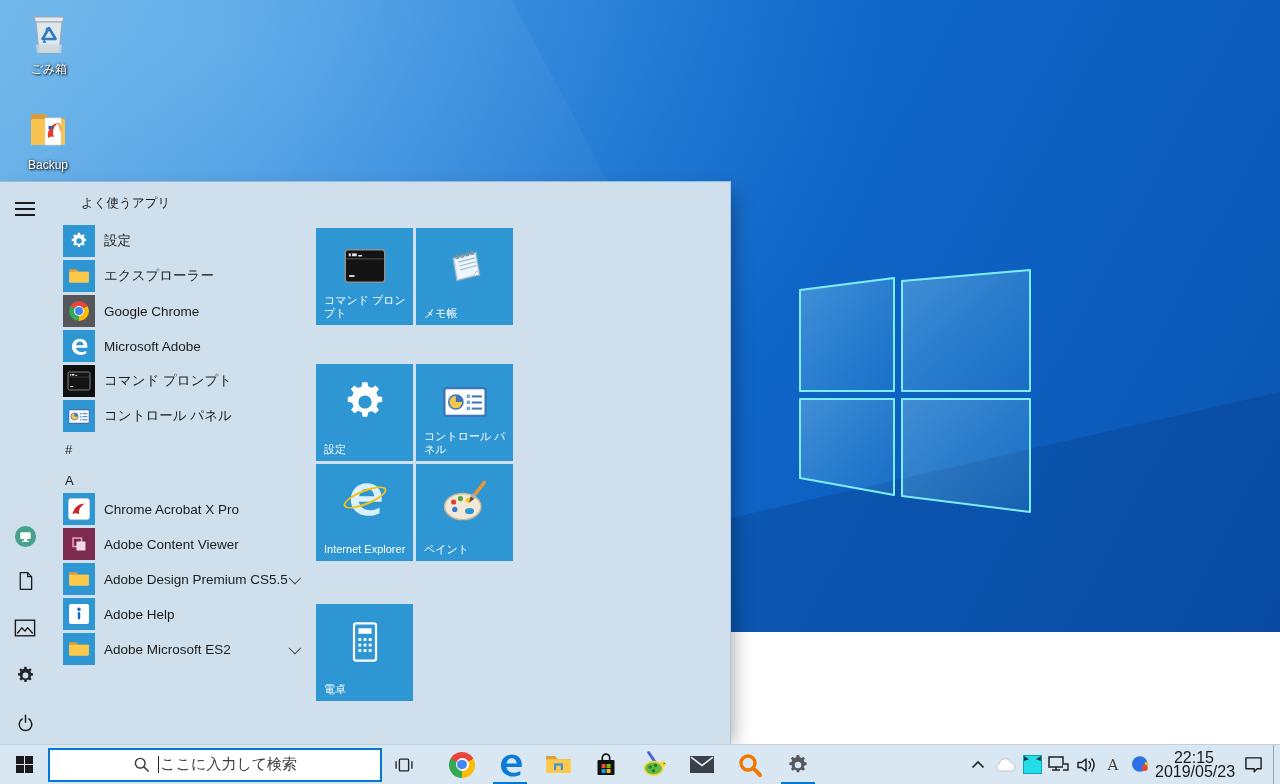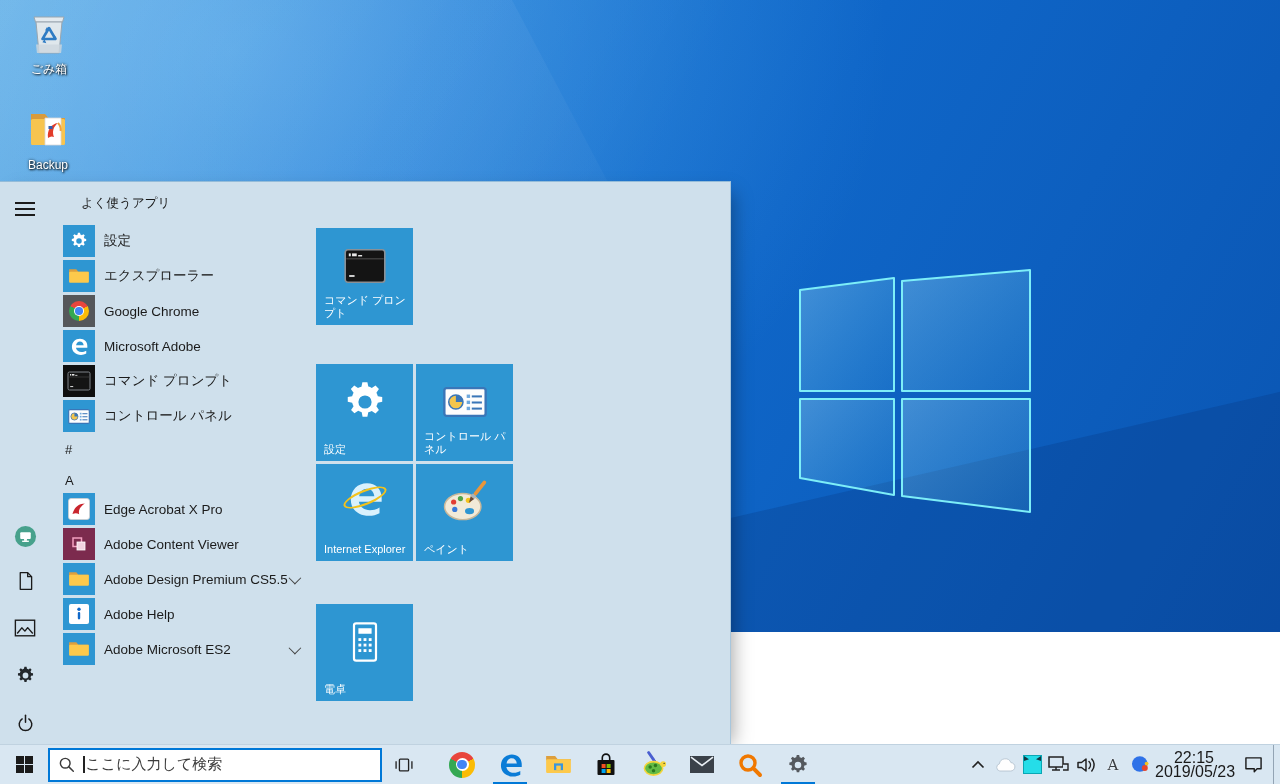--- a/index.html
+++ b/index.html
@@ -77,21 +77,21 @@
 
   
   .taskbar { position:absolute; left:0; top:744px; width:1280px; height:40px;
     background:#d9e7f2; border-top:1px solid #c0d2e0; display:flex; align-items:center; }
   .tb-btn { width:48px; height:40px; display:flex; align-items:center;
     justify-content:center; position:relative; cursor:pointer; flex:0 0 auto; }
   .tb-btn.narrow { width:44px; }
   .run-line { position:absolute; bottom:0; left:7px; right:7px; height:3px; background:#0078d7; }
   .search-box { width:334px; height:34px; margin:0; background:#fff;
     border:2px solid #0078d7; display:flex; align-items:center; padding:0 8px;
-    cursor:text; flex:0 0 auto; }
+    cursor:text; flex:0 0 auto;justify-content:center; }
   .search-box .caret { width:1.5px; height:17px; background:#222; margin:0 1px 0 8px; }
   .search-box .ph { font-size:15px; color:#3c3c3c; white-space:nowrap; }
   .tray { margin-left:auto; display:flex; align-items:center; height:40px; }
   .tray-btn { height:40px; display:flex; align-items:center; justify-content:center;
     cursor:pointer; flex:0 0 auto; }
   .ime { font-family:"DejaVu Serif","Liberation Serif",serif; font-size:15px;
     color:#3a3f44; text-shadow:0 0 2px #fff; }
   .clock { width:78px; text-align:center; font-size:16px; line-height:14px;
     color:#1a1a1a; cursor:pointer; }
   .show-desktop { width:7px; height:40px; border-left:1px solid rgba(90,110,130,.55);
@@ -284,21 +284,21 @@
       <div class="sec-h s2">A</div>
 
 
       <div class="app-row">
         <span class="plate">
           <svg width="22" height="22" viewBox="0 0 22 22">
             <rect x="0.5" y="0.5" width="21" height="21" rx="2.5" fill="#fff" stroke="#cfcfcf" stroke-width="0.8"></rect>
             <path d="M4.5 16C6.5 8.8 10.5 6 16.8 5.5 12 9 10 12.2 11.2 16.3 9.2 15 6.8 15 4.5 16z" fill="#c9252d"></path>
           </svg>
           </span>
-        <span class="app-label">Edge Acrobat X Pro</span>
+        <span class="app-label">Chrome Acrobat X Pro</span>
       </div>
 
       <div class="app-row">
         <span class="plate plum">
           <svg width="22" height="22" viewBox="0 0 22 22">
             <rect x="5" y="5" width="8.5" height="8.5" fill="none" stroke="#f2a0c0" stroke-width="1.5"></rect>
             <rect x="9" y="9" width="8" height="8" fill="#f2d3e0" stroke="#fff" stroke-width="0.8"></rect>
           </svg>
           </span>
         <span class="app-label">Adobe Content Viewer</span>
@@ -339,20 +339,41 @@
     <div class="tiles">
 
       <div class="tile-row">
         <div class="tile">
           <span class="t-ic">
             <svg width="44" height="36" viewBox="0 0 24 20">
                 <use href="#i-cmd"></use>
               </svg>
             </span>
           <span class="t-lbl">コマンド プロンプト</span>
+        </div>
+        <div class="tile">
+          <span class="t-ic">
+            <svg width="44" height="44" viewBox="0 0 40 40">
+              <path d="M9 13 L30 7.5 L33.5 28 L12.5 33.5 z" fill="#cfe4f2" stroke="#8fa9ba" stroke-width="1"></path>
+              <path d="M11 14.5 L29 9.8 L32 27 L14 31.7 z" fill="#eef7fc"></path>
+              <g stroke="#9cb8cc" stroke-width="1">
+                <line x1="14" y1="16.5" x2="29" y2="12.6"></line>
+                <line x1="14.8" y1="20" x2="29.8" y2="16.1"></line>
+                <line x1="15.6" y1="23.5" x2="30.6" y2="19.6"></line>
+              </g>
+              <g fill="none" stroke="#77909f" stroke-width="1.1">
+                <circle cx="13" cy="11.6" r="1.5"></circle>
+                  <circle cx="17.5" cy="10.4" r="1.5"></circle>
+                <circle cx="22" cy="9.2" r="1.5"></circle>
+                  <circle cx="26.5" cy="8" r="1.5"></circle>
+              </g>
+              <path d="M28 29 L33.5 28 L30.5 24.5 z" fill="#fff" stroke="#aebec8" stroke-width="0.8"></path>
+            </svg>
+            </span>
+          <span class="t-lbl">メモ帳</span>
         </div>
       </div>
 
       <div class="gap36"></div>
 
       <div class="tile-row">
         <div class="tile">
           <span class="t-ic">
             <svg width="48" height="48" viewBox="0 0 24 24" fill="#fff">
                 <use href="#i-gear"></use>

